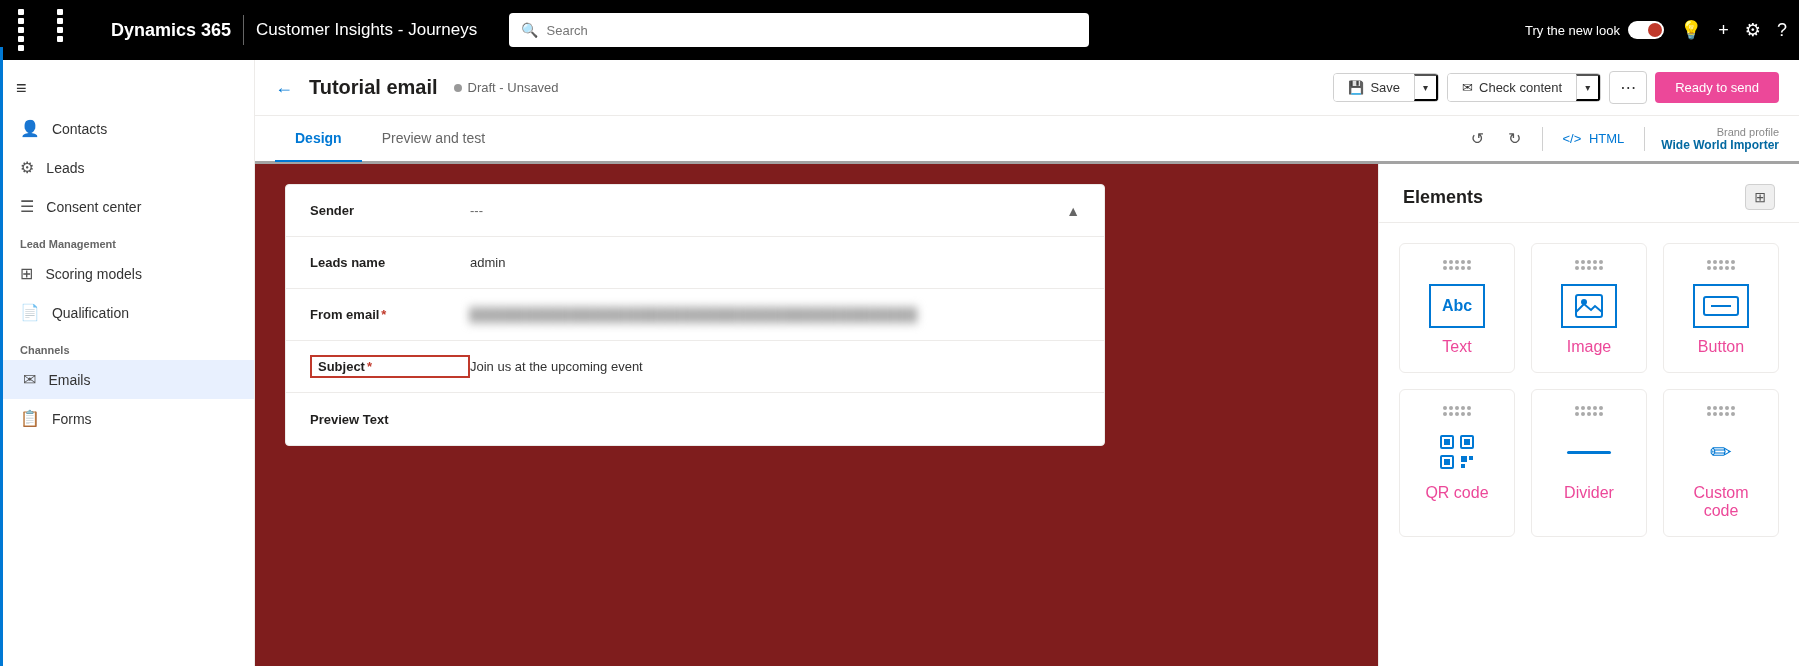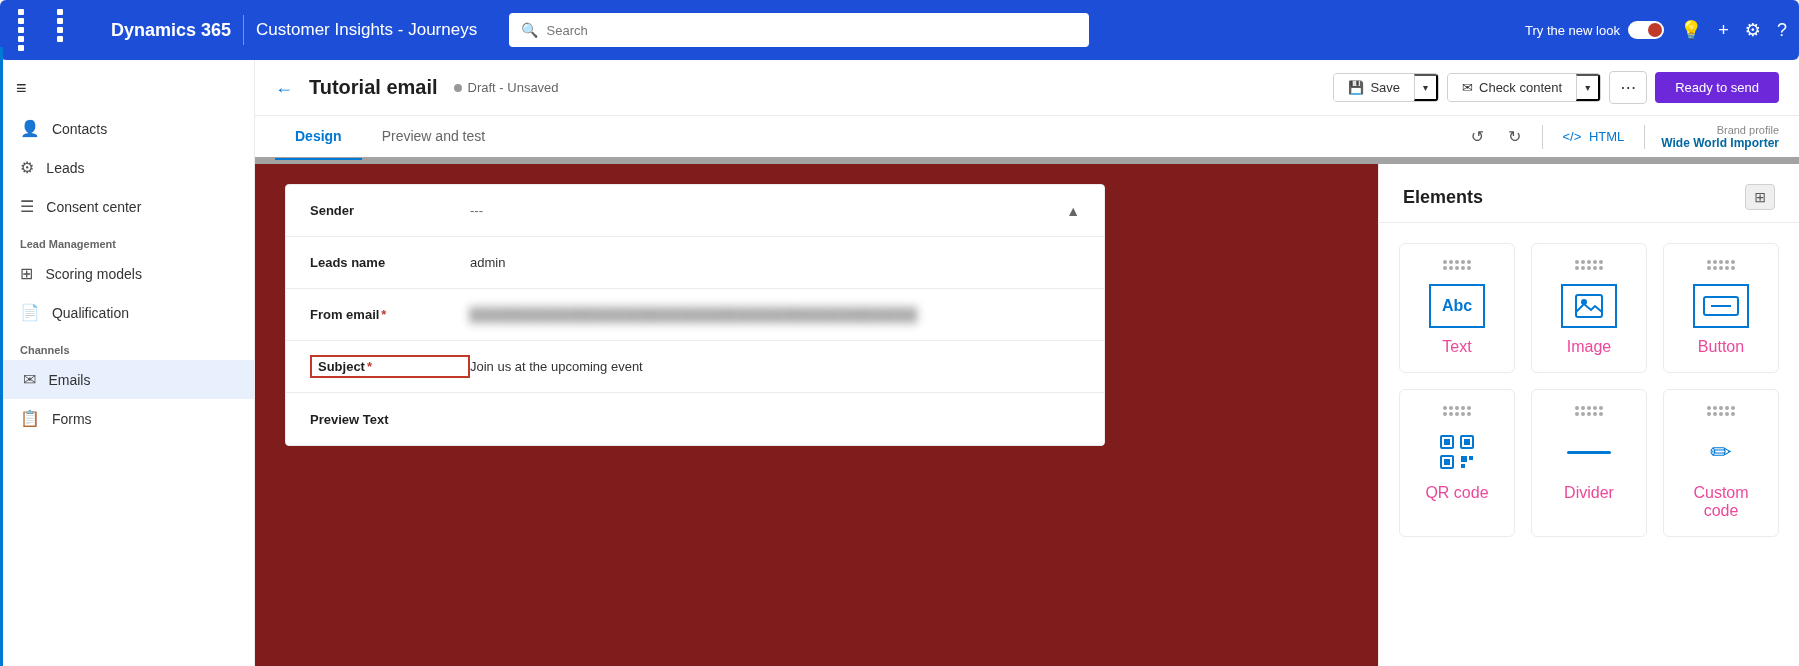--- a/index.html
+++ b/index.html
@@ -1,28 +1,27 @@
 <!DOCTYPE html>
 <html><head>
   <meta charset="utf-8">
   <style>
     * { box-sizing: border-box; margin: 0; padding: 0; font-family: 'Segoe UI', sans-serif; }
     body { width: 1799px; height: 666px; overflow: hidden; display: flex; flex-direction: column; background: #f3f2f1; }
 
     
     .top-nav {
-      background: #1d4ed8;
+      background: #000000;
       height: 60px;
       display: flex;
       align-items: center;
       padding: 0 12px;
       gap: 12px;
       flex-shrink: 0;
       color: white;
-      border-radius: 6px;
     }
     .top-nav-grid {
       display: grid;
       grid-template-columns: 36px 36px;
       gap: 3px;
       cursor: pointer;
       padding: 6px;
     }
     .dot { width: 6px; height: 6px; background: white; border-radius: 1px; }
     .app-name {
@@ -250,34 +249,34 @@
       padding: 6px 10px;
       background: white;
       border: 1px solid #d0d0d0;
       border-radius: 4px;
       font-size: 16px;
       cursor: pointer;
       color: #333;
     }
     .btn-ready {
       padding: 8px 20px;
-      background: #6d28d9;
+      background: #ec4899;
       color: white;
       border: none;
       border-radius: 4px;
       font-size: 13px;
       font-weight: 500;
       cursor: pointer;
       white-space: nowrap;
     }
 
     
     .tab-bar {
       background: white;
-      border-bottom: 7px solid #a3a3a3;
+      border-bottom: 3px solid #a3a3a3;
       padding: 0 20px;
       display: flex;
       align-items: center;
       height: 48px;
       gap: 0;
       flex-shrink: 0;
       justify-content: space-between;
     }
     .tabs {
       display: flex;

